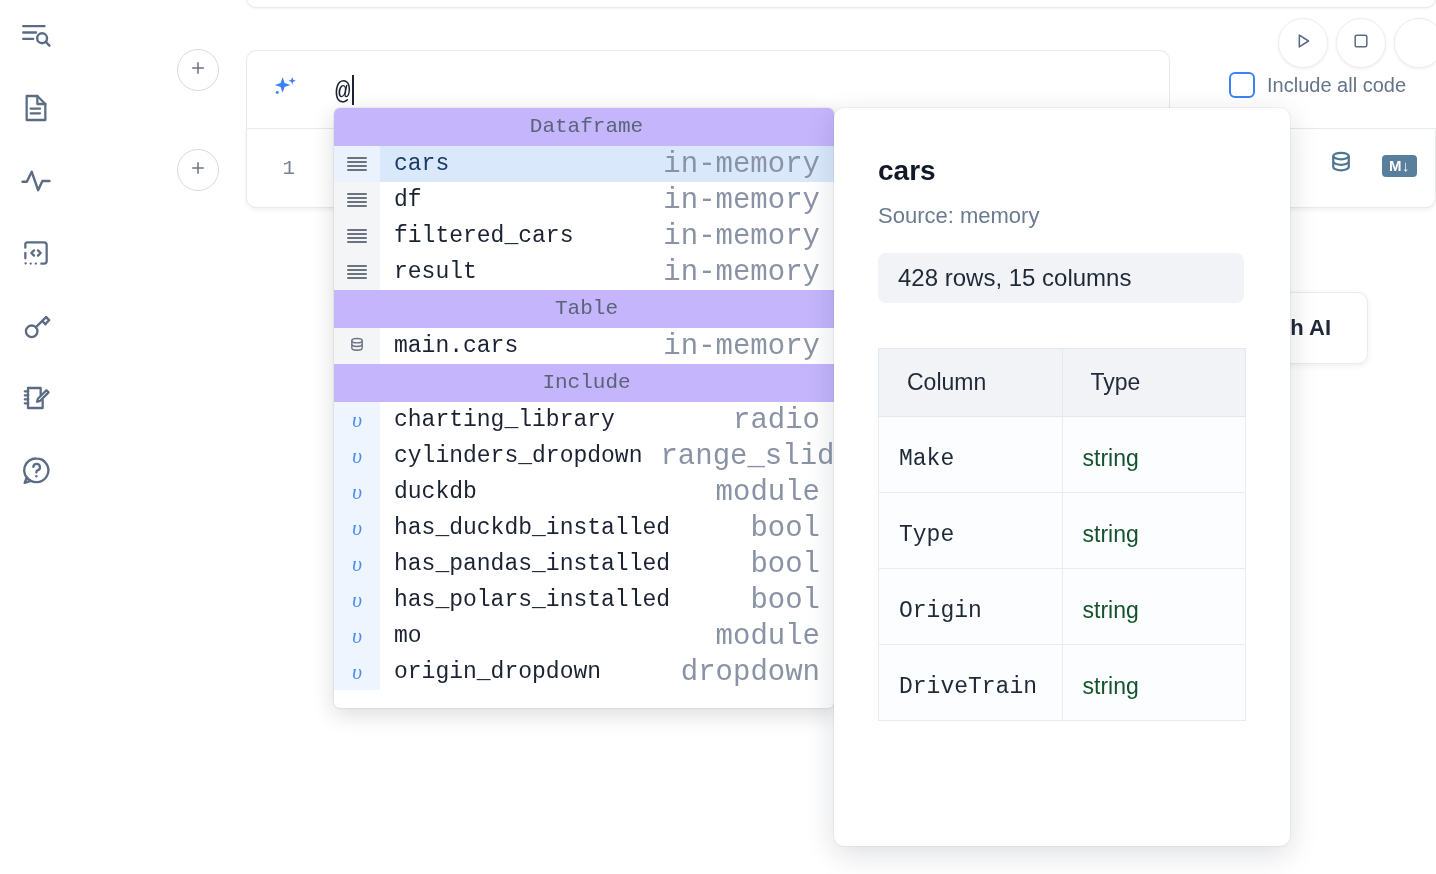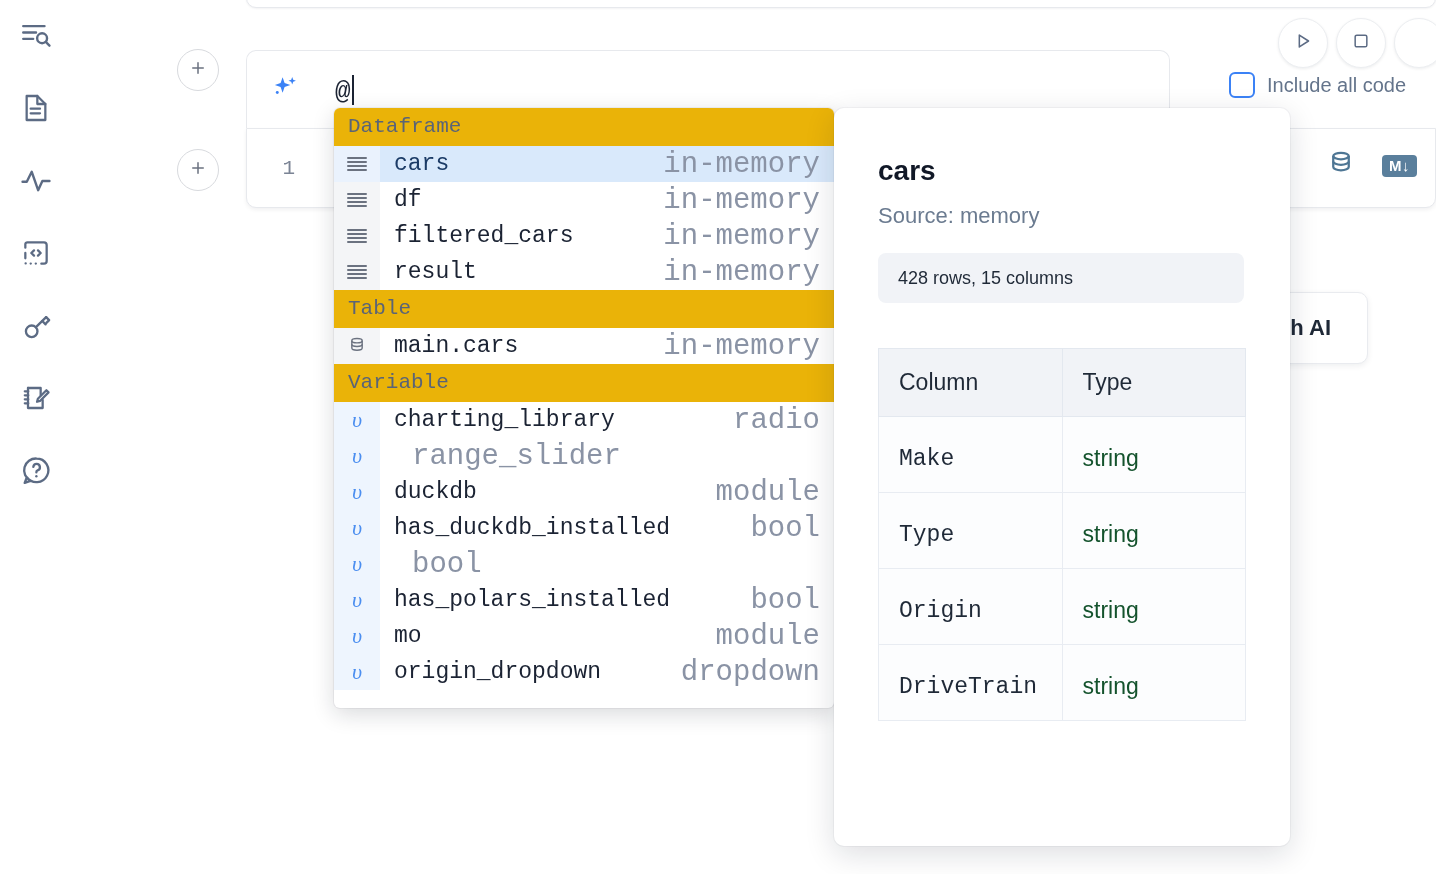--- a/index.html
+++ b/index.html
@@ -96,22 +96,22 @@
   }
 
   
   .ac {
     position: absolute; left: 334px; top: 108px; width: 500px; height: 600px;
     background: #fff; border-radius: 6px;
     box-shadow: 0 6px 22px rgba(16,24,40,.16), 0 0 0 1px rgba(16,24,40,.05);
     overflow: hidden; font-family: "Liberation Mono", monospace;
   }
   .ac-group {
-    background: #eab308; color: #5a6477; font-size: 21px;
-    padding: 6px 9px 6px 14px; height: 38px; line-height: 26px;
+    background: #c4b5fd; color: #5a6477; font-size: 21px;
+    padding: 6px 9px 6px 14px; height: 38px; line-height: 26px; text-align: center;
   }
   .ac-row {
     display: flex; align-items: center; height: 36px;
     background: #fff; cursor: pointer;
   }
   .ac-row.sel .ac-name-wrap { background: #d9e9fb; }
   .ac-ico {
     width: 46px; flex: 0 0 46px; display: flex; align-items: center; justify-content: center;
     background: #f4f5f7; align-self: stretch; color: #6b7280;
   }
@@ -140,29 +140,29 @@
     font-size: 28px; font-weight: 700; color: #111827;
   }
   .info-source {
     position: absolute; left: 44px; top: 95px;
     font-size: 22px; color: #6b7b90; text-align: center;
   }
   .info-shape {
     position: absolute; left: 44px; top: 145px; width: 366px; height: 50px;
     background: #f1f3f7; border-radius: 8px;
     display: flex; align-items: center; padding-left: 20px;
-    font-size: 18px; color: #1f2937;
+    font-size: 24px; color: #1f2937;
   }
   .info-table {
     position: absolute; left: 44px; top: 240px; width: 368px;
     border-collapse: collapse; table-layout: fixed;
   }
   .info-table th {
     background: #f1f3f7; text-align: left; font-weight: 400;
-    font-size: 23px; color: #1f2937; padding: 20px 0 20px 20px;
+    font-size: 23px; color: #1f2937; padding: 20px 0 20px 28px;
     border: 1px solid #e3e8ef;
   }
   .info-table td {
     font-size: 23px; padding: 28px 0 20px 20px; border: 1px solid #e8ecf2;
     background: #fcfdfe; white-space: nowrap;
   }
   .info-table td.col-name { font-family: "Liberation Mono", monospace; color: #1f2937; }
   .info-table td.col-type { color: #14532d; width: 136px; }
 </style>
 </head>
@@ -367,51 +367,53 @@
               <ellipse cx="12" cy="5.6" rx="6.2" ry="2.6"></ellipse>
               <path d="M5.8 5.6v8.8c0 1.44 2.78 2.6 6.2 2.6s6.2-1.16 6.2-2.6V5.6"></path>
               <path d="M5.8 10c0 1.44 2.78 2.6 6.2 2.6s6.2-1.16 6.2-2.6"></path>
             </svg>
           </div>
           <div class="ac-name-wrap">
             <span class="ac-name">main.cars</span>
             <span class="ac-type">in-memory</span>
           </div>
         </div>
-        <div class="ac-group">Variable</div>
+        <div class="ac-group">Include</div>
         <div class="ac-row var">
           <div class="ac-ico">υ</div>
           <div class="ac-name-wrap">
             <span class="ac-name">charting_library</span>
             <span class="ac-type">radio</span>
           </div>
         </div>
         <div class="ac-row var">
           <div class="ac-ico">υ</div>
           <div class="ac-name-wrap">
+            <span class="ac-name">cylinders_dropdown</span>
             <span class="ac-type">range_slider</span>
           </div>
         </div>
         <div class="ac-row var">
           <div class="ac-ico">υ</div>
           <div class="ac-name-wrap">
             <span class="ac-name">duckdb</span>
             <span class="ac-type">module</span>
           </div>
         </div>
         <div class="ac-row var">
           <div class="ac-ico">υ</div>
           <div class="ac-name-wrap">
             <span class="ac-name">has_duckdb_installed</span>
             <span class="ac-type">bool</span>
           </div>
         </div>
         <div class="ac-row var">
           <div class="ac-ico">υ</div>
           <div class="ac-name-wrap">
+            <span class="ac-name">has_pandas_installed</span>
             <span class="ac-type">bool</span>
           </div>
         </div>
         <div class="ac-row var">
           <div class="ac-ico">υ</div>
           <div class="ac-name-wrap">
             <span class="ac-name">has_polars_installed</span>
             <span class="ac-type">bool</span>
           </div>
         </div>

